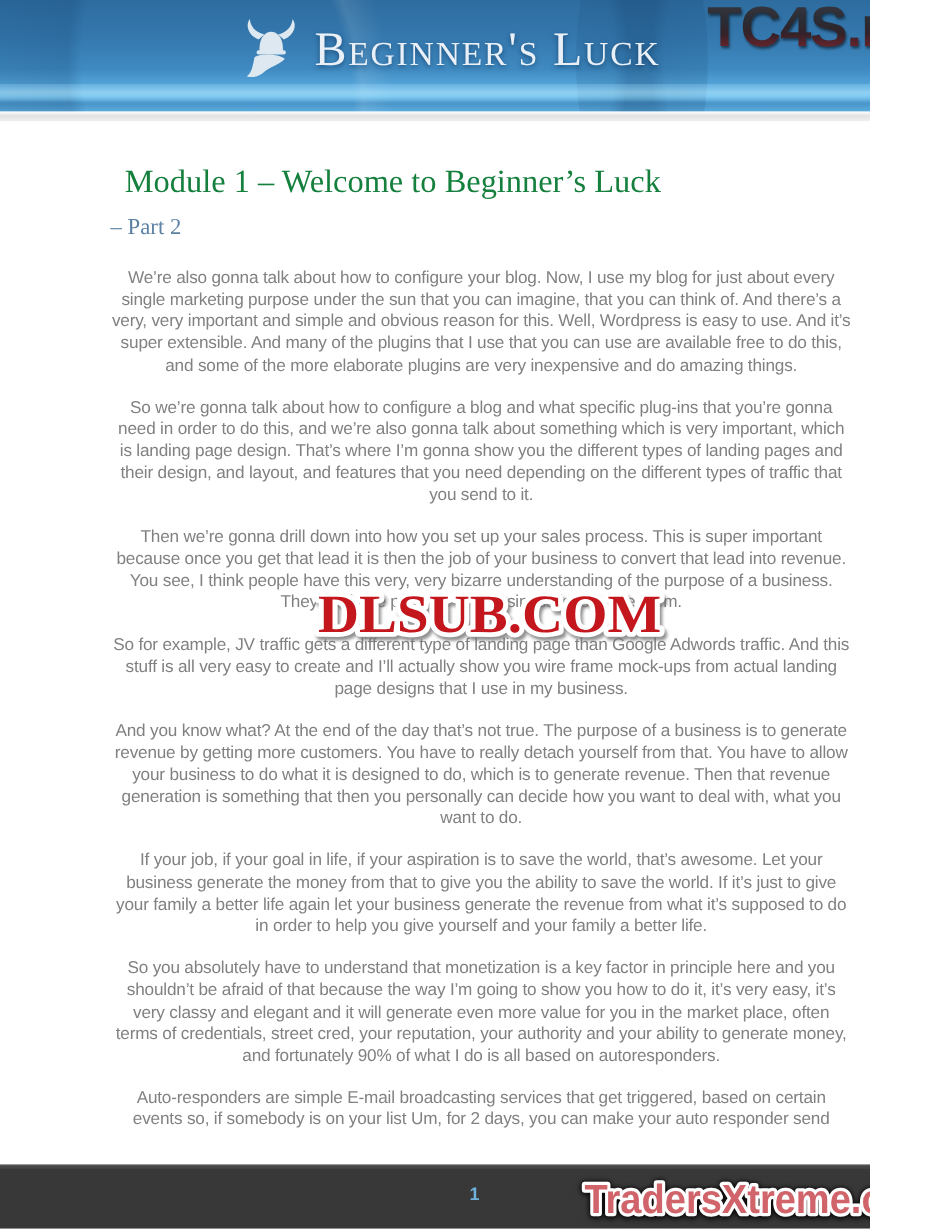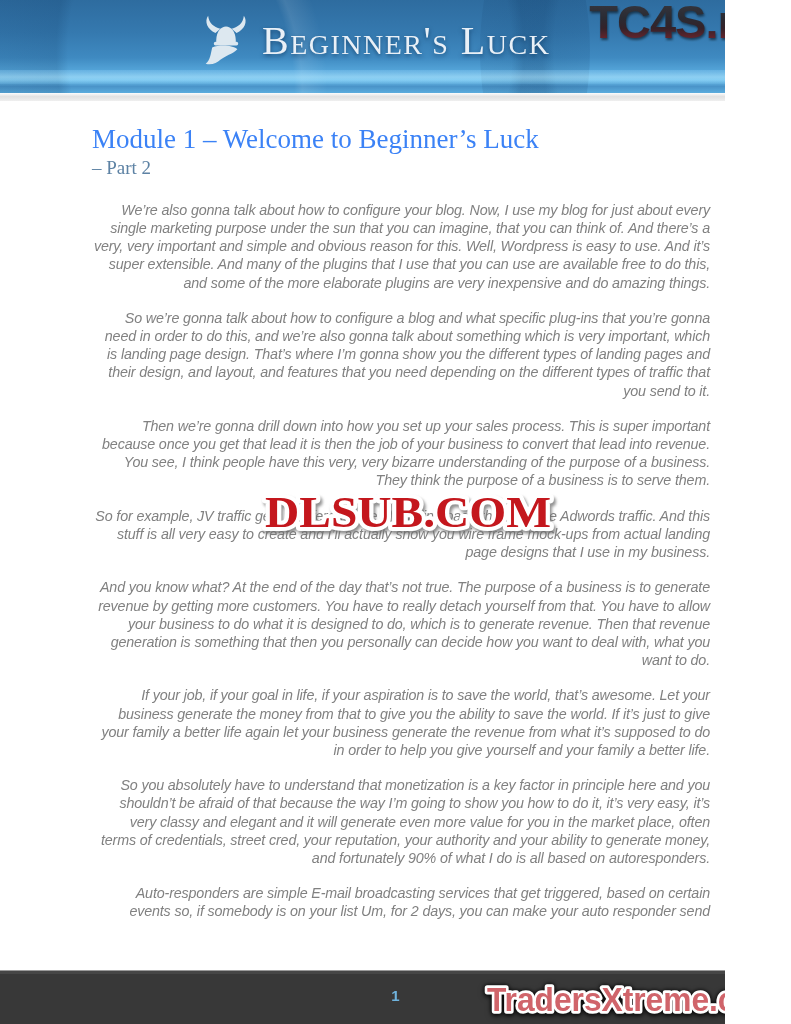--- a/index.html
+++ b/index.html
@@ -45,34 +45,33 @@
   }
 
   .gray-strip{
     position:absolute;top:93px;left:0;width:791px;height:8px;
     background:linear-gradient(180deg,#fdfdfd 0%,#e2e2e2 45%,#efefef 100%);
   }
 
   
   .content{position:absolute;left:92px;top:124px;width:618px;}
   .title{
-    margin:0;font-family:"Liberation Serif",serif;font-weight:normal;
-    font-size:27px;line-height:1.15;color:#3b82f6;
+    margin:12px;font-family:"Liberation Serif",serif;font-weight:normal;
+    font-size:27px;line-height:1.15;color:#15803d;
   }
   .subtitle{
     margin:2px 0 0 0;font-family:"Liberation Serif",serif;font-weight:normal;
     font-size:19px;line-height:1.2;color:#5d82a4;
   }
   .body-text{margin-top:21px;}
   .body-text p{
     margin:0 0 17px 0;
     font-size:14.3px;line-height:18.2px;letter-spacing:-0.15px;
     color:#818181;
-    text-align:right;
-    font-style:italic;
+    text-align:center;
   }
 
   
   .center-mark{
     position:absolute;left:258px;top:482px;width:300px;height:58px;
     filter:drop-shadow(2px 3px 1.5px rgba(110,110,110,0.75));
   }
 
   
   .footer{

